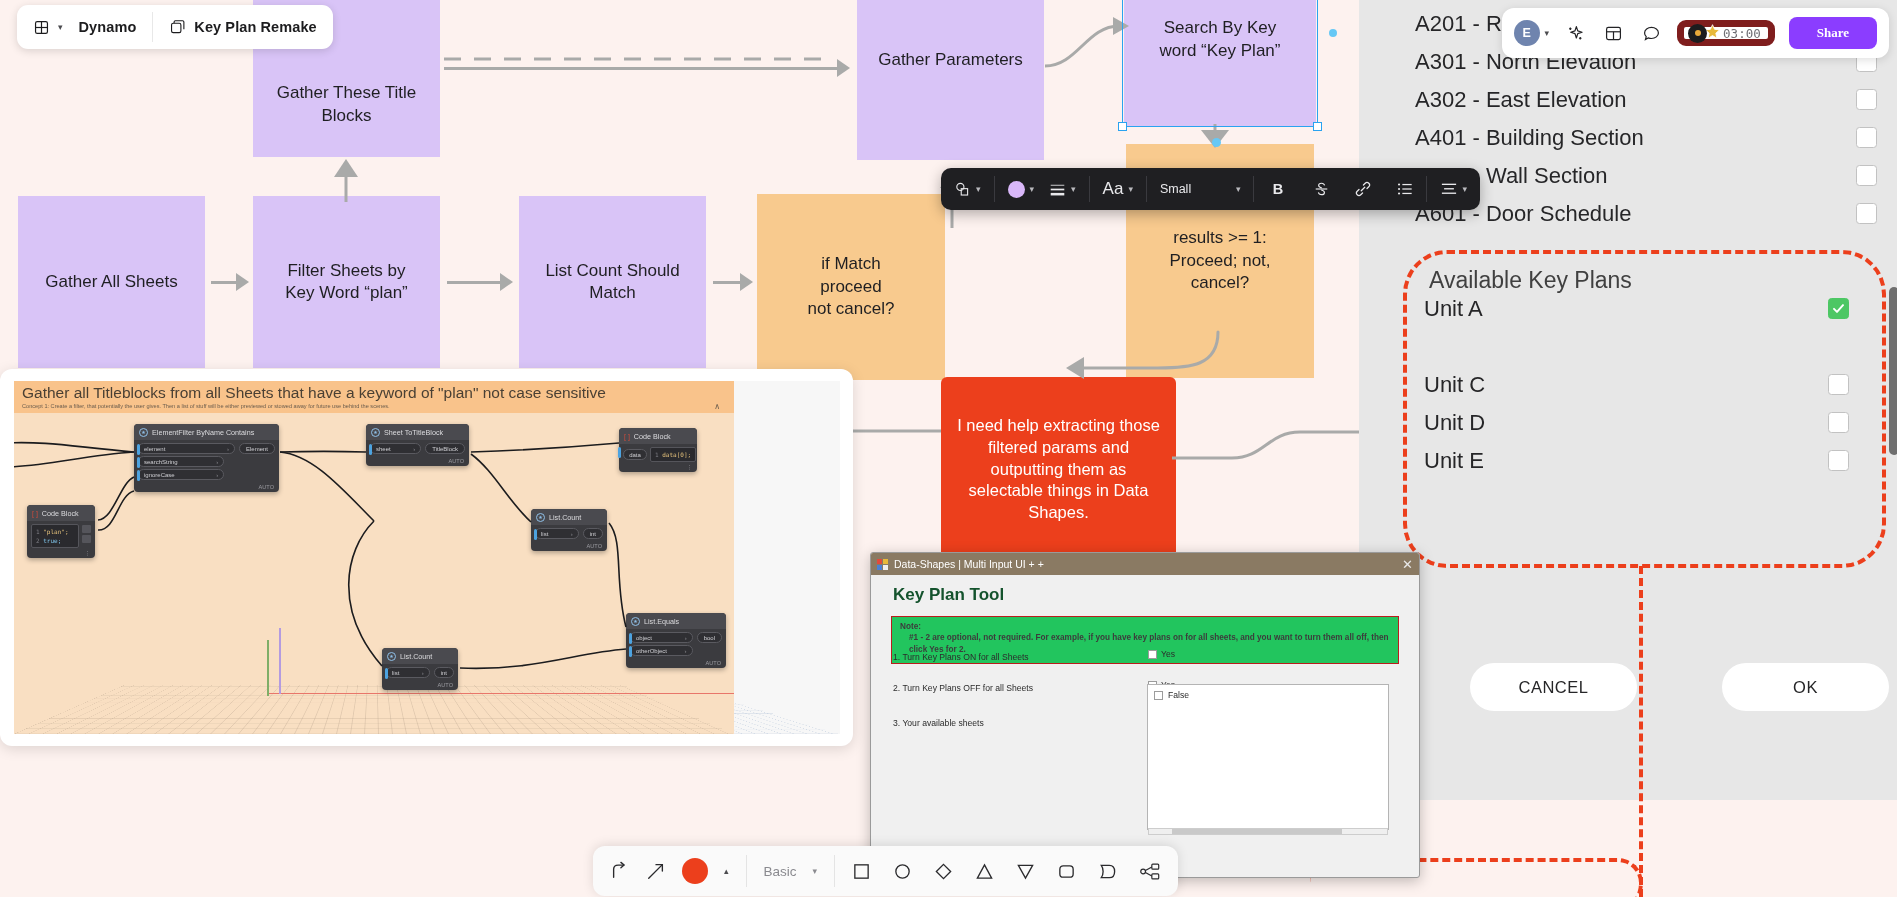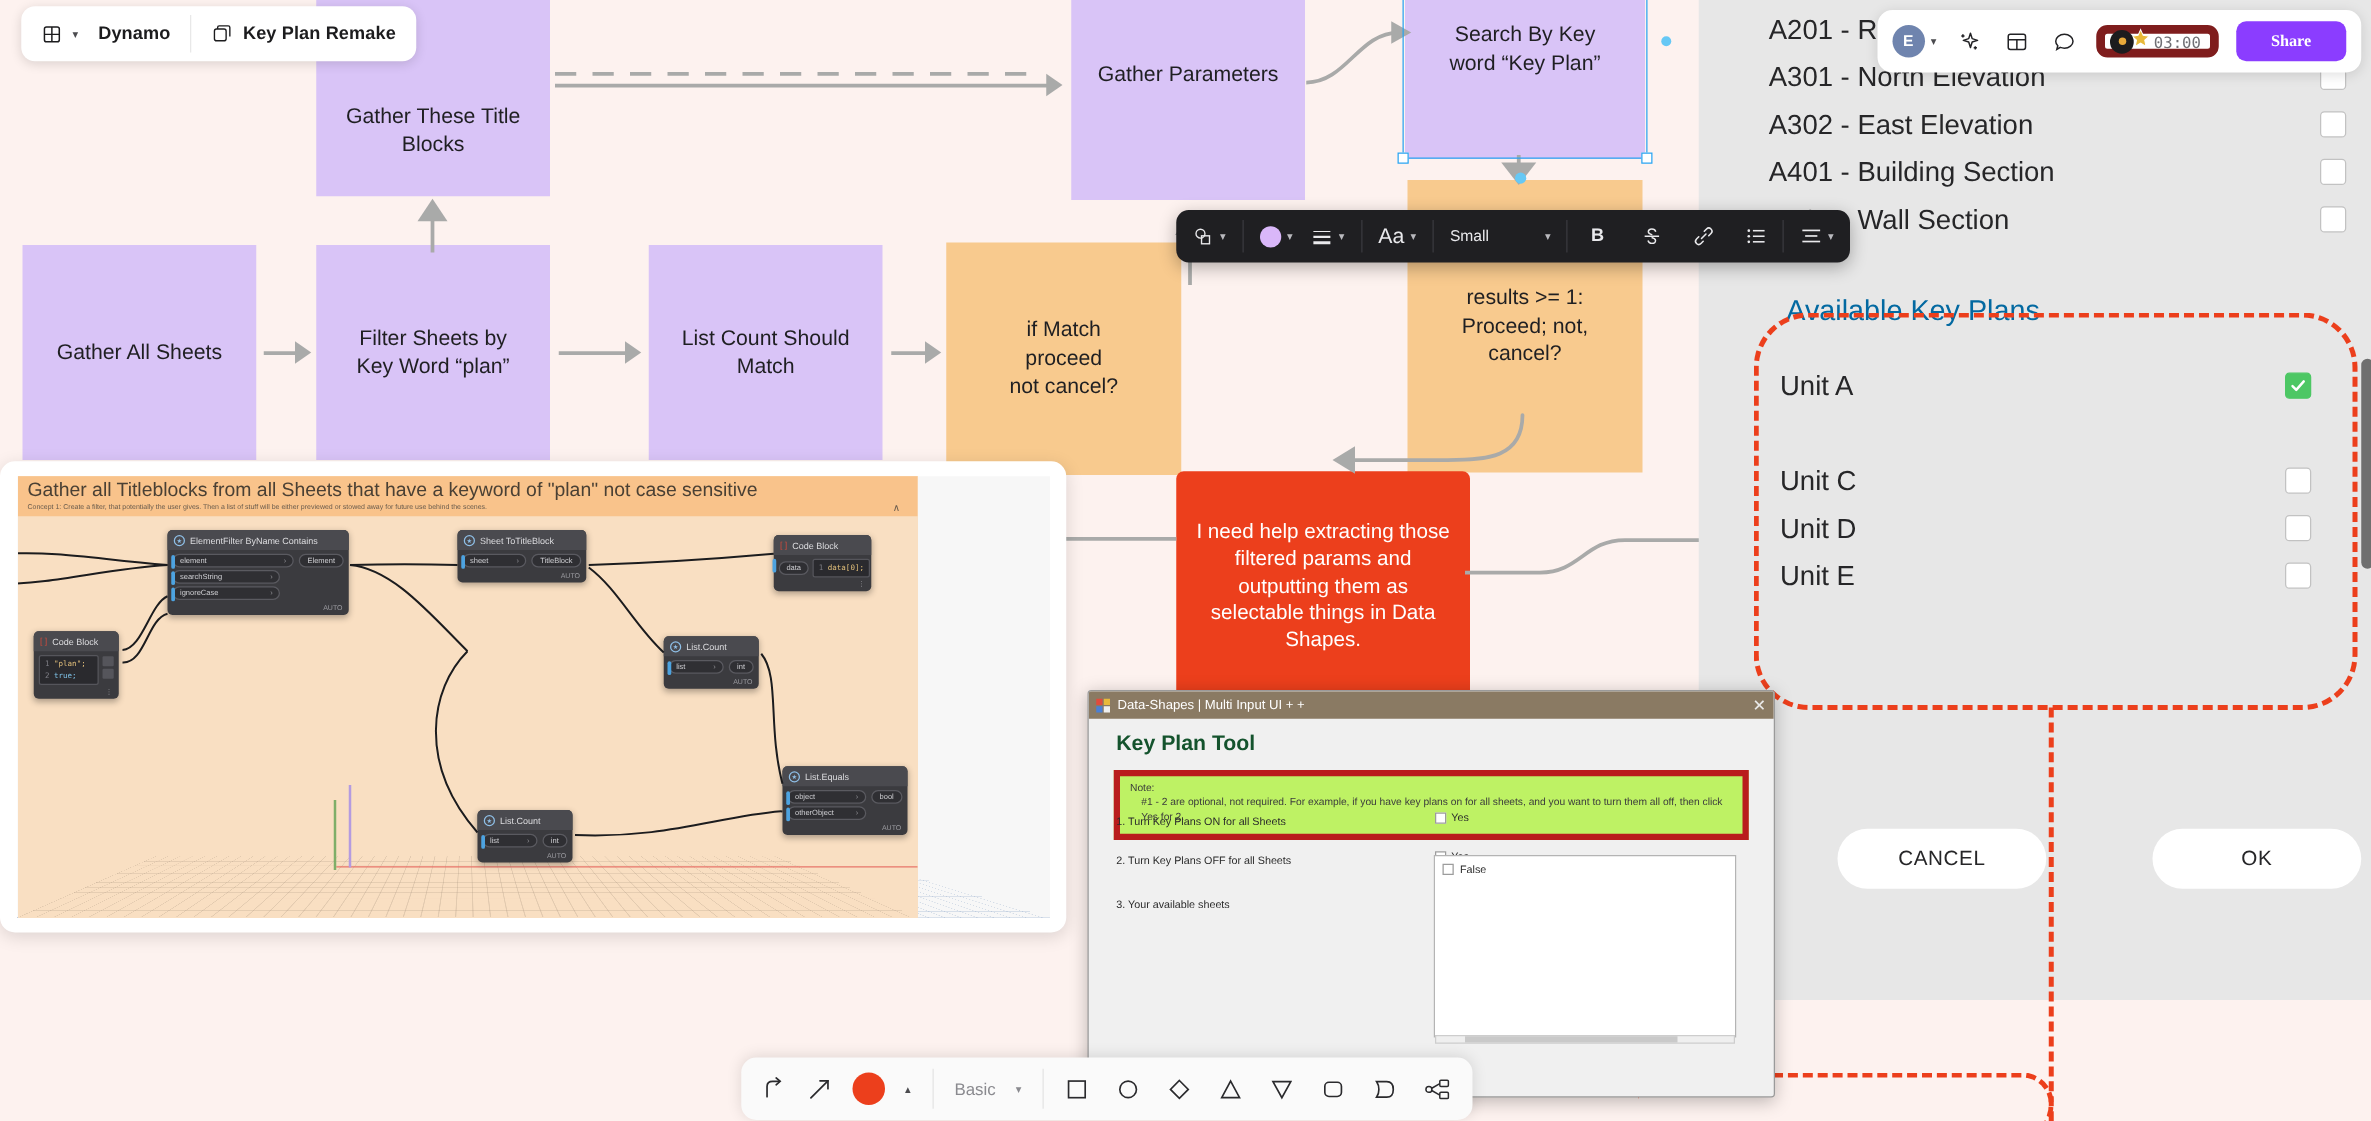--- a/index.html
+++ b/index.html
@@ -195,21 +195,21 @@
   .cbox{
     width:21px;height:21px;border:1.6px solid #c2c2c2;border-radius:3.5px;background:#fff;
     flex:0 0 auto;
   }
   .cbox.green{
     background:#4dc764;border-color:#4dc764;
     display:flex;align-items:center;justify-content:center;
   }
   .cbox.green svg{ width:15px;height:15px; }
 
-  #akp-title{ position:absolute; left:70px; top:275px; font-size:23px; color:#0369a1; }
+  #akp-title{ position:absolute; left:70px; top:307px; font-size:23px; color:#404040; }
   #panel-scrollbar{
     position:absolute; right:20px; top:327px; width:10px; height:168px;
     background:#6f6f6f; border-radius:6px;
   }
   .panel-btn{
     position:absolute; height:48px; background:#fff; border:none;
     border-radius:24px; font-size:16.5px; color:#262628; letter-spacing:.5px;
     font-family:"Liberation Sans",sans-serif; cursor:pointer;
   }
 
@@ -238,22 +238,22 @@
   }
   #ds-title{
     height:22px;background:#8a7a63;display:flex;align-items:center;
     padding:0 6px;gap:6px;color:#fff;font-size:10.5px;
   }
   #ds-logo{ width:11px;height:11px;display:grid;grid-template-columns:1fr 1fr;grid-template-rows:1fr 1fr;gap:1px;}
   #ds-logo i{ display:block; }
   #ds-close{ margin-left:auto;font-size:13px;color:#e9e9e9;cursor:pointer;line-height:1;}
   #ds-h1{ font-size:17px;font-weight:700;color:#14532d;padding:10px 0 0 22px; }
   #ds-note{
-    margin:11px 20px 0 20px;border:5px solid #b91c1c;background:#bef264;
-    padding:5px 8px 7px 8px; position:relative;
+    margin:11px 20px 0 20px;border:1px solid #b91c1c;background:#22c55e;
+    padding:5px 8px 7px 8px; position:relative;font-weight:bold;
   }
   #ds-note .lbl{ font-size:8.2px;color:#3c3c3c;}
   #ds-note .txt{ font-size:8.2px;color:#3c3c3c;line-height:1.45;margin-top:1px;padding-left:9px; }
   .ds-q{
     position:absolute; font-size:8.6px; color:#2b2b2b;
   }
   .ds-cb{
     width:9px;height:9px;border:1px solid #9c9c9c;background:#fff;flex:0 0 auto;
   }
   .ds-inline{ position:absolute; display:flex;align-items:center;gap:4px; }
@@ -589,20 +589,24 @@
     <div class="sheet-row" style="top:124px;">
       <span class="sheet-name">A302 - East Elevation</span>
       <span class="cbox"></span>
     </div>
     <div class="sheet-row" style="top:162px;">
       <span class="sheet-name">A401 - Building Section</span>
       <span class="cbox"></span>
     </div>
     <div class="sheet-row" style="top:200px;">
       <span class="sheet-name">A501 - Wall Section</span>
+      <span class="cbox"></span>
+    </div>
+    <div class="sheet-row" style="top:238px;">
+      <span class="sheet-name">A601 - Door Schedule</span>
       <span class="cbox"></span>
     </div>
 
     <div id="akp-title">Available Key Plans</div>
 
     <div class="sheet-row" style="top:333px;left:65px;right:70px;">
       <span class="sheet-name">Unit A</span>
       <span class="cbox green">
         <svg viewBox="0 0 20 20">
             <path d="M4 10.5 L8 14.5 L16 5.5" stroke="#fff" stroke-width="2.6" fill="none" stroke-linecap="round" stroke-linejoin="round"></path>

